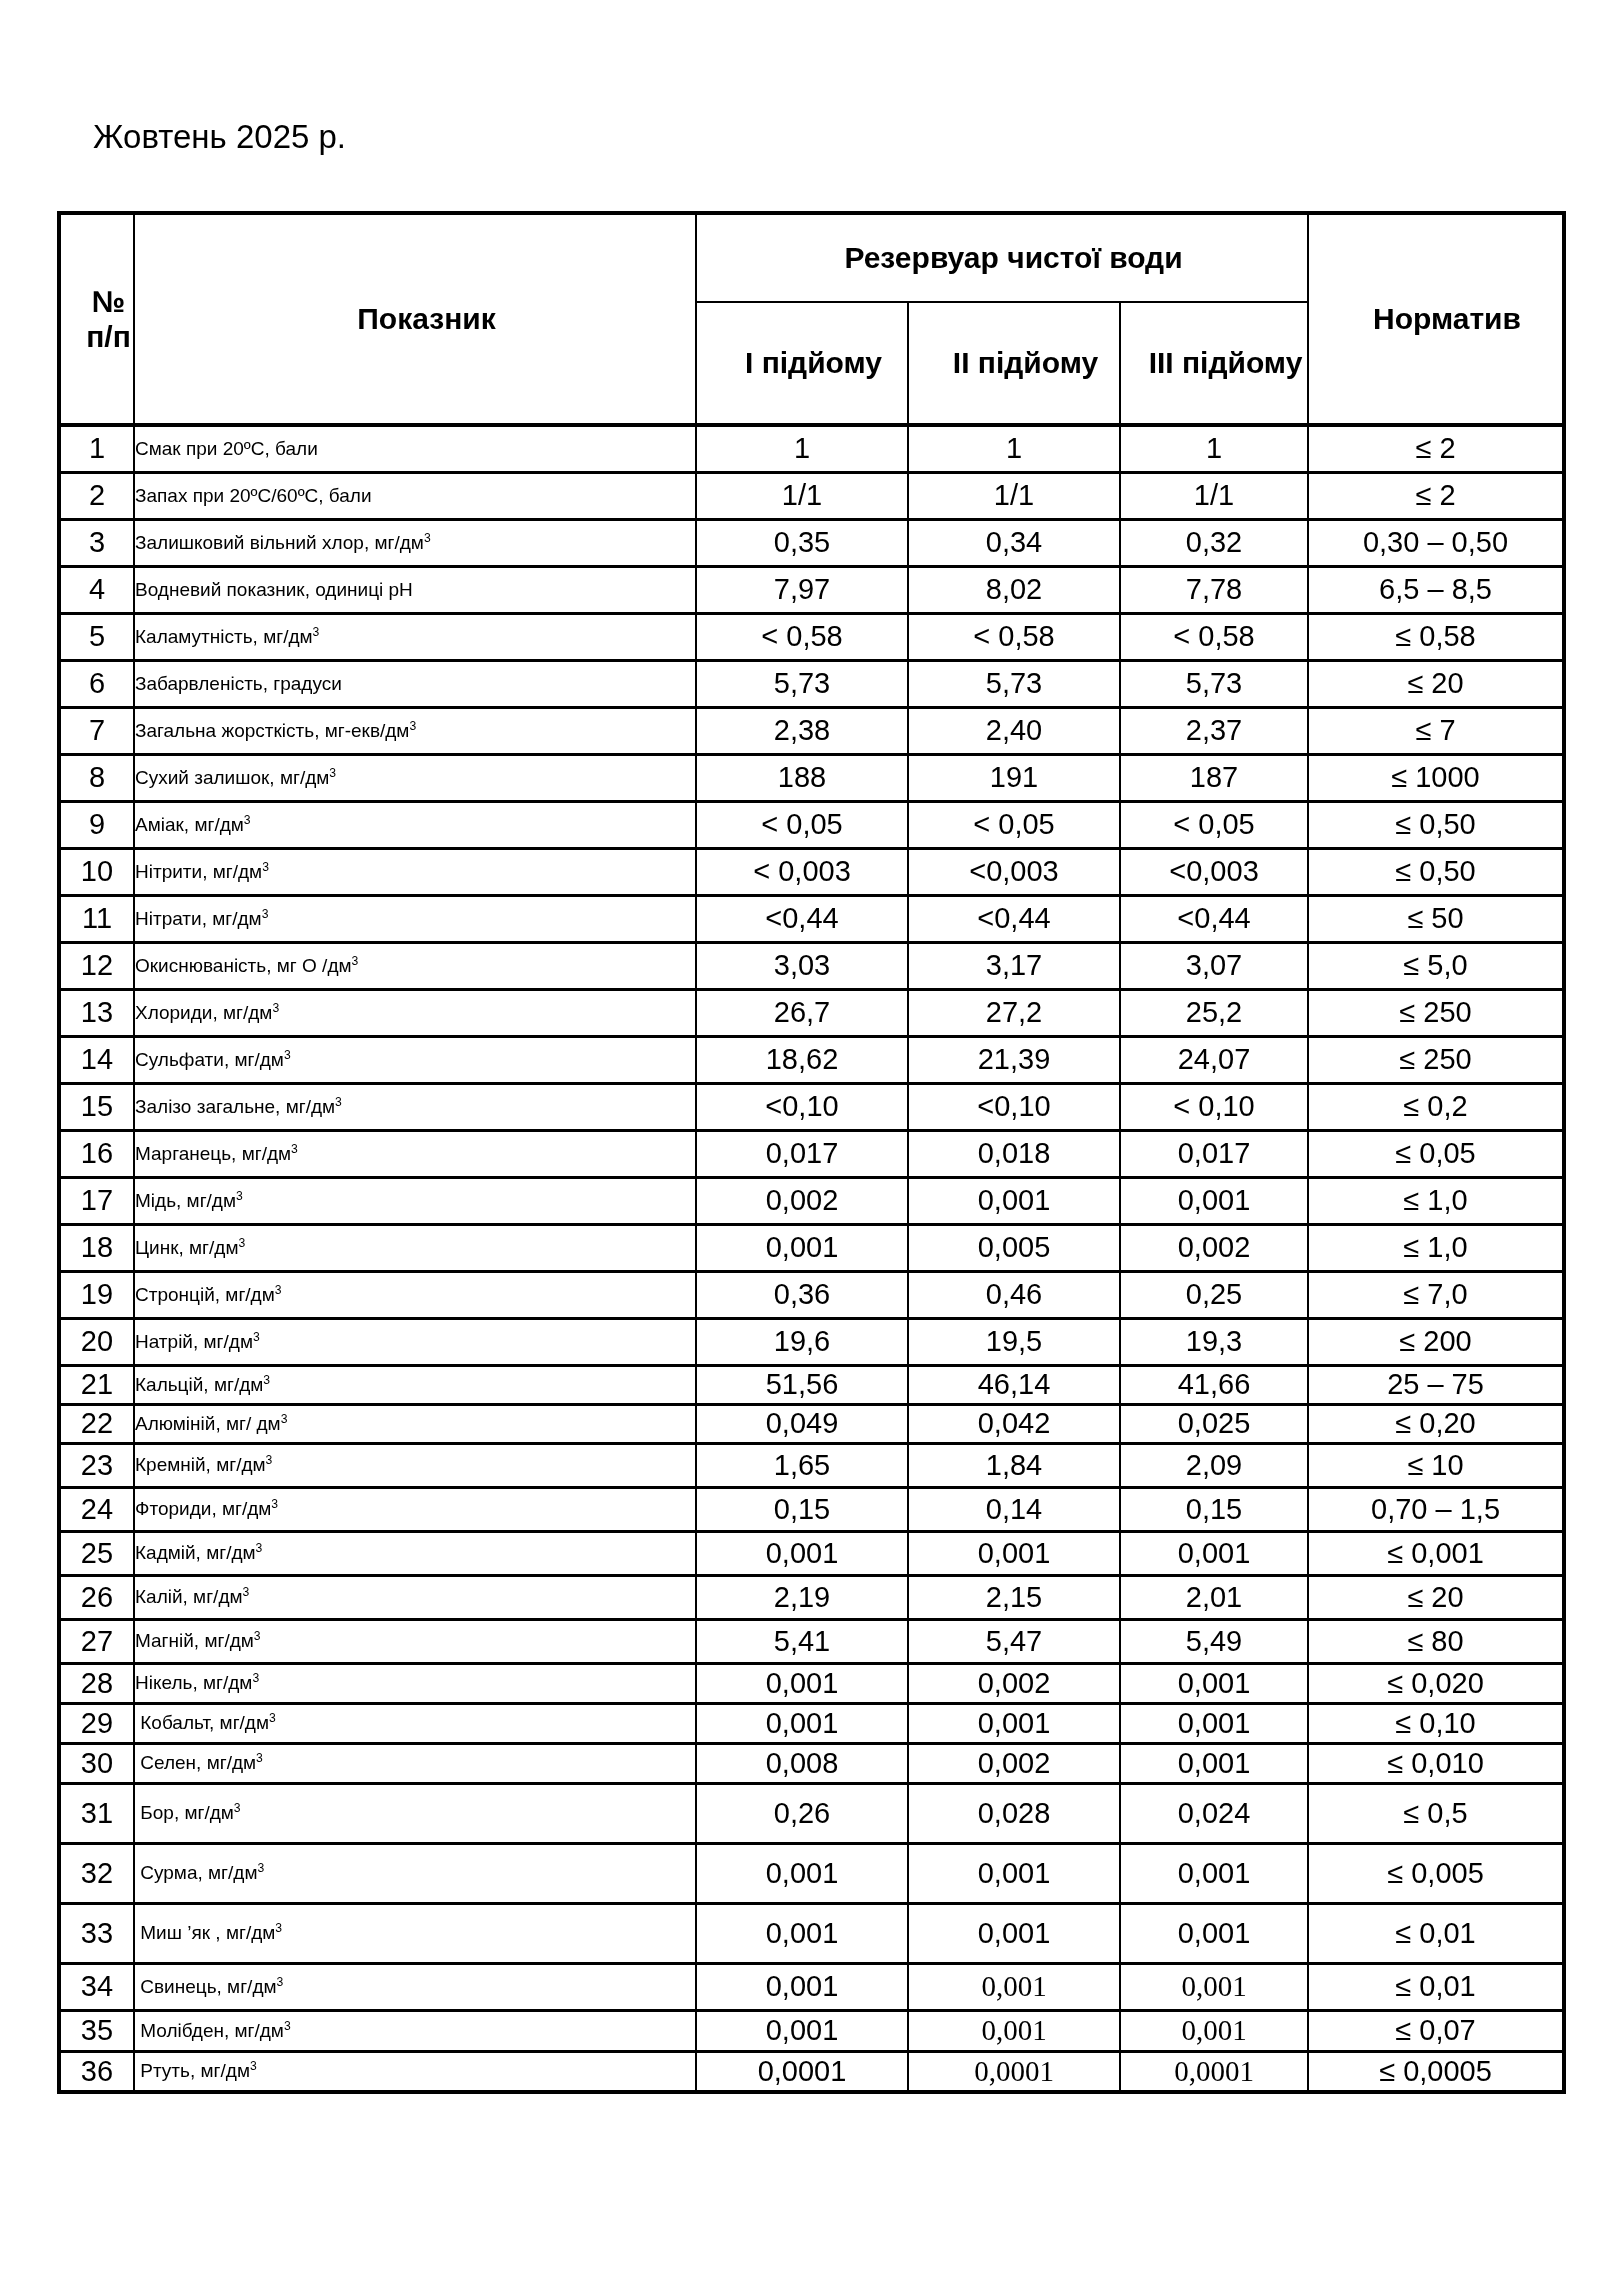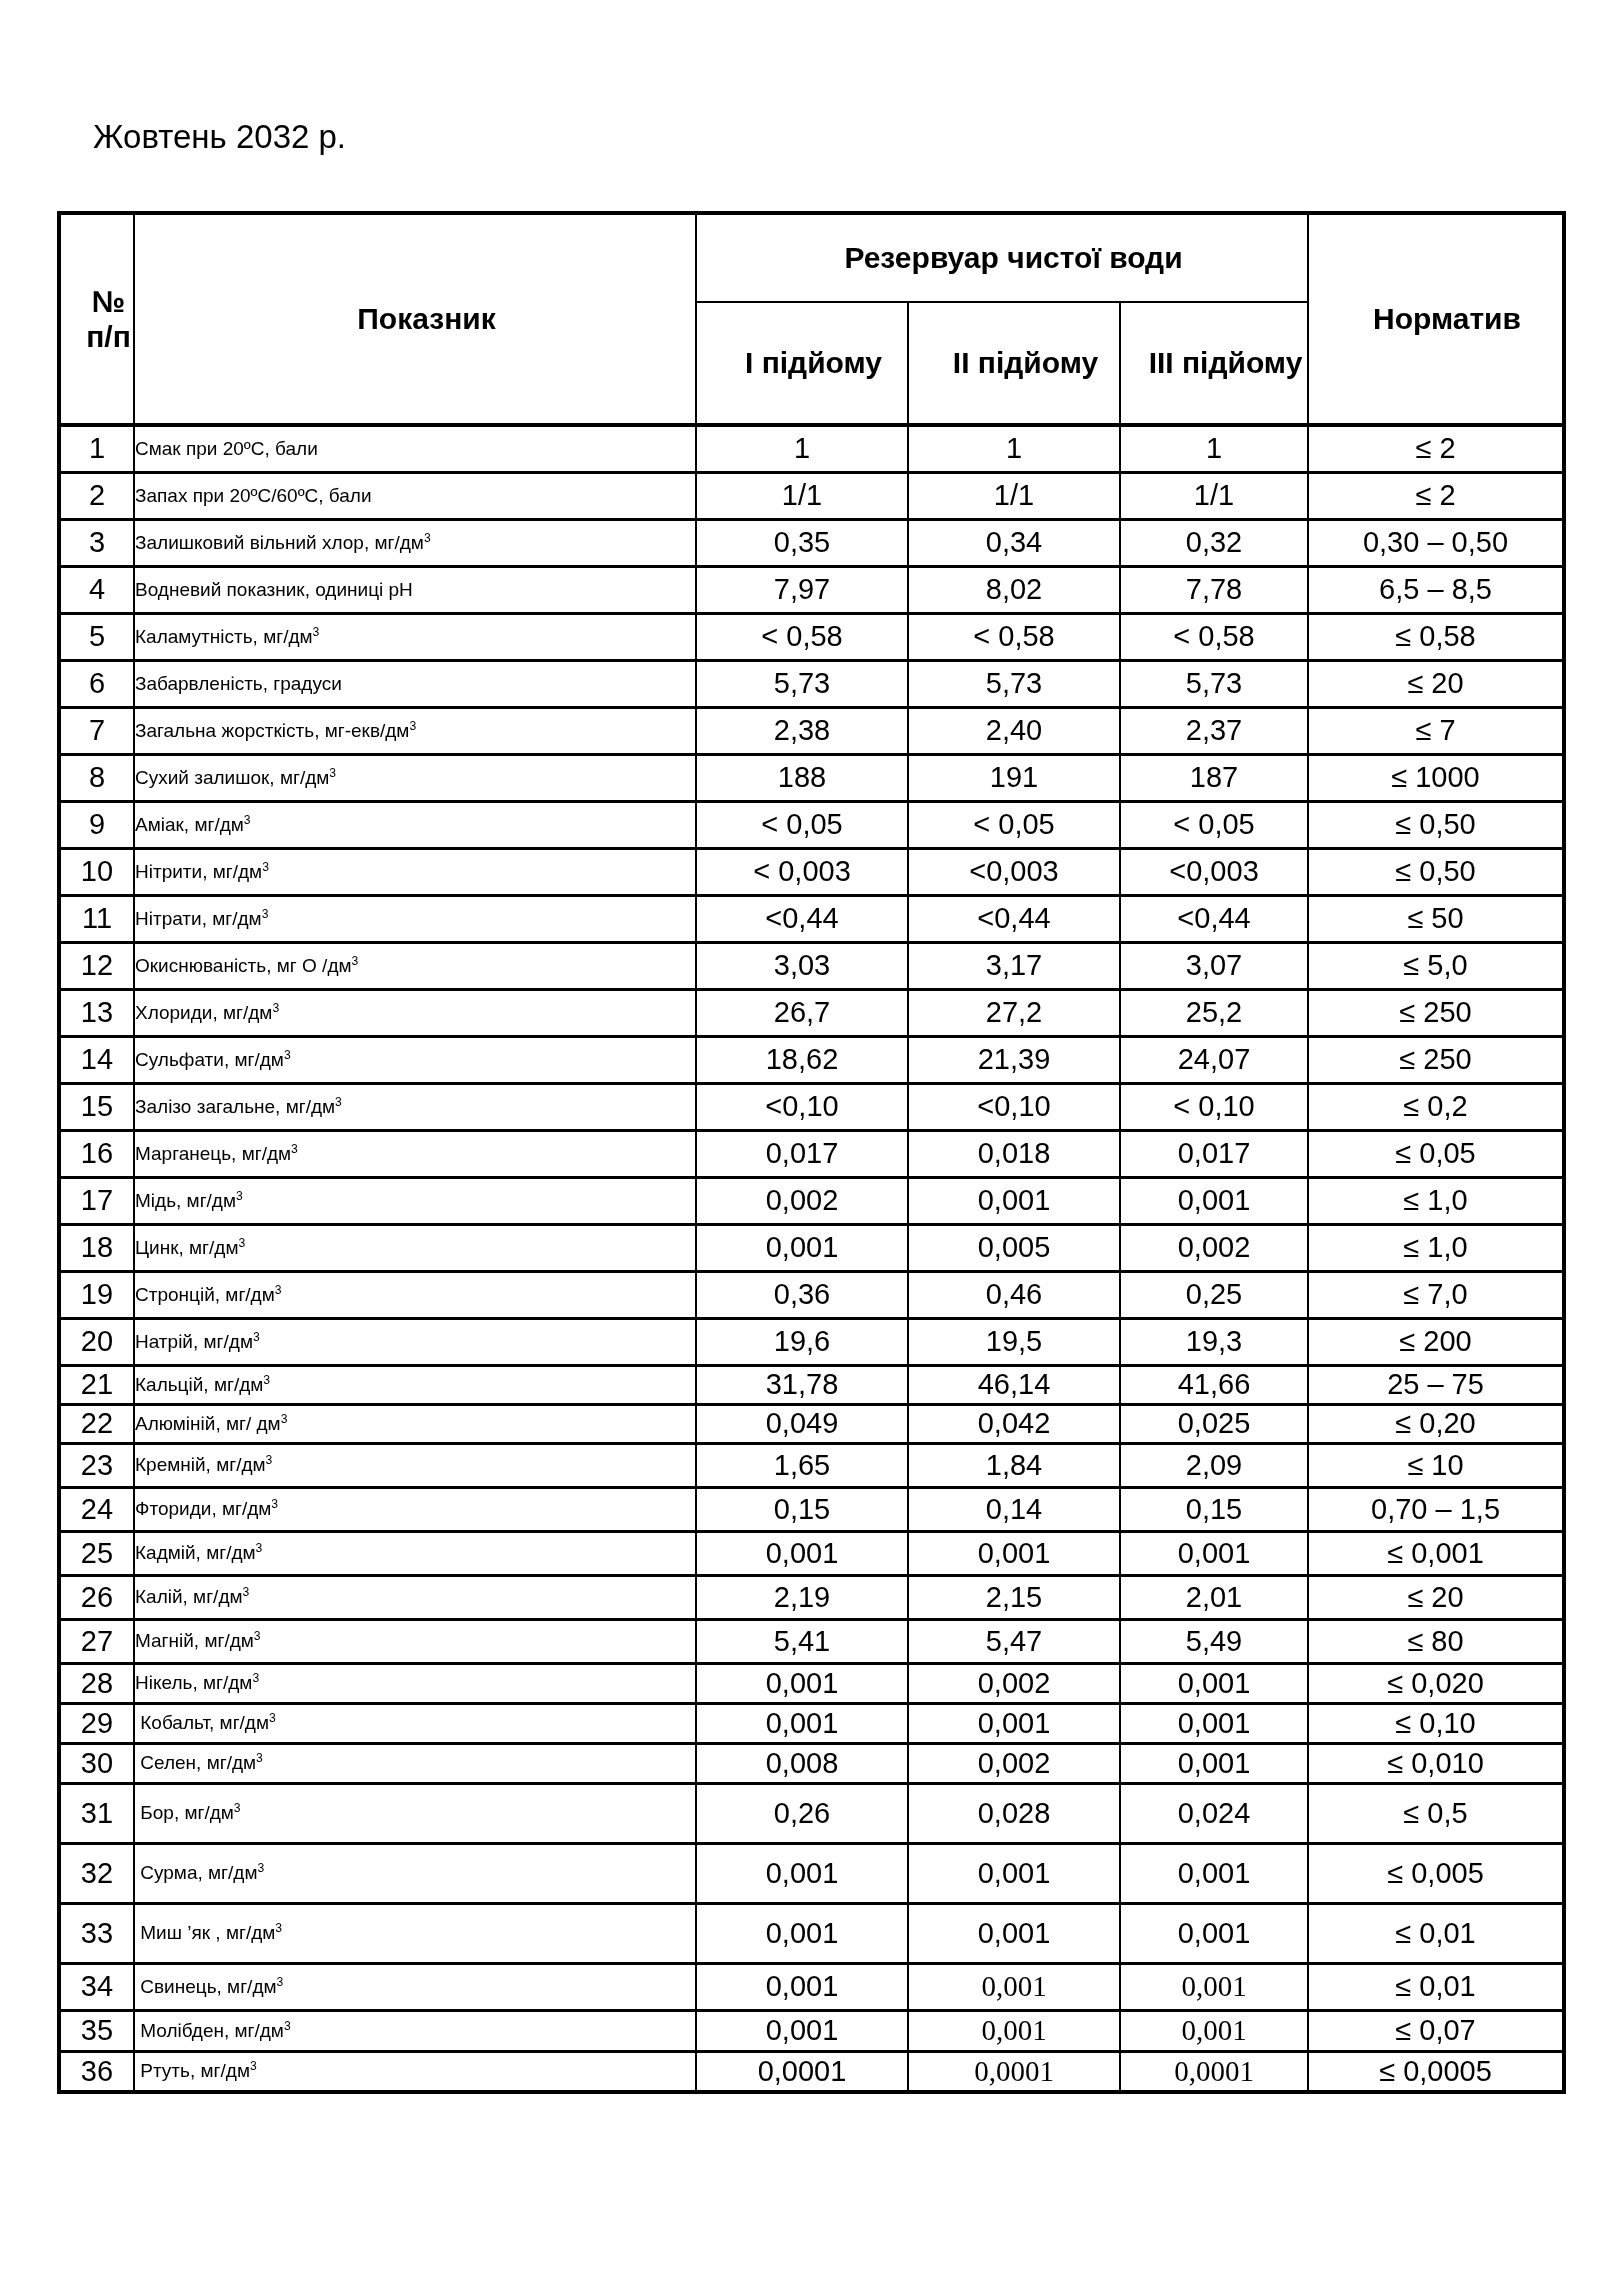--- a/index.html
+++ b/index.html
@@ -67,21 +67,21 @@
   .td-norm  { text-align: center; font-size: 29px; }
   .serif    { font-family: "Liberation Serif", serif; }
   sup { font-size: 0.64em; line-height: 0; }
 </style>
 </head>
 <body>
 
 <div class="page">
 
 
-  <div class="date-line">Жовтень 2032 р.</div>
+  <div class="date-line">Жовтень 2025 р.</div>
 
   <table class="wq">
     <colgroup>
       <col style="width:75px">
       <col style="width:562px">
       <col style="width:212px">
       <col style="width:212px">
       <col style="width:188px">
       <col style="width:256px">
     </colgroup>
@@ -258,21 +258,21 @@
           <td class="td-num">20</td>
           <td class="td-label">Натрій, мг/дм<sup>3</sup></td>
           <td class="td-val">19,6</td>
           <td class="td-val">19,5</td>
           <td class="td-val">19,3</td>
           <td class="td-norm">≤ 200</td>
         </tr>
         <tr>
           <td class="td-num">21</td>
           <td class="td-label">Кальцій, мг/дм<sup>3</sup></td>
-          <td class="td-val">31,78</td>
+          <td class="td-val">51,56</td>
           <td class="td-val">46,14</td>
           <td class="td-val">41,66</td>
           <td class="td-norm">25 – 75</td>
         </tr>
         <tr>
           <td class="td-num">22</td>
           <td class="td-label">Алюміній, мг/ дм<sup>3</sup></td>
           <td class="td-val">0,049</td>
           <td class="td-val">0,042</td>
           <td class="td-val">0,025</td>

